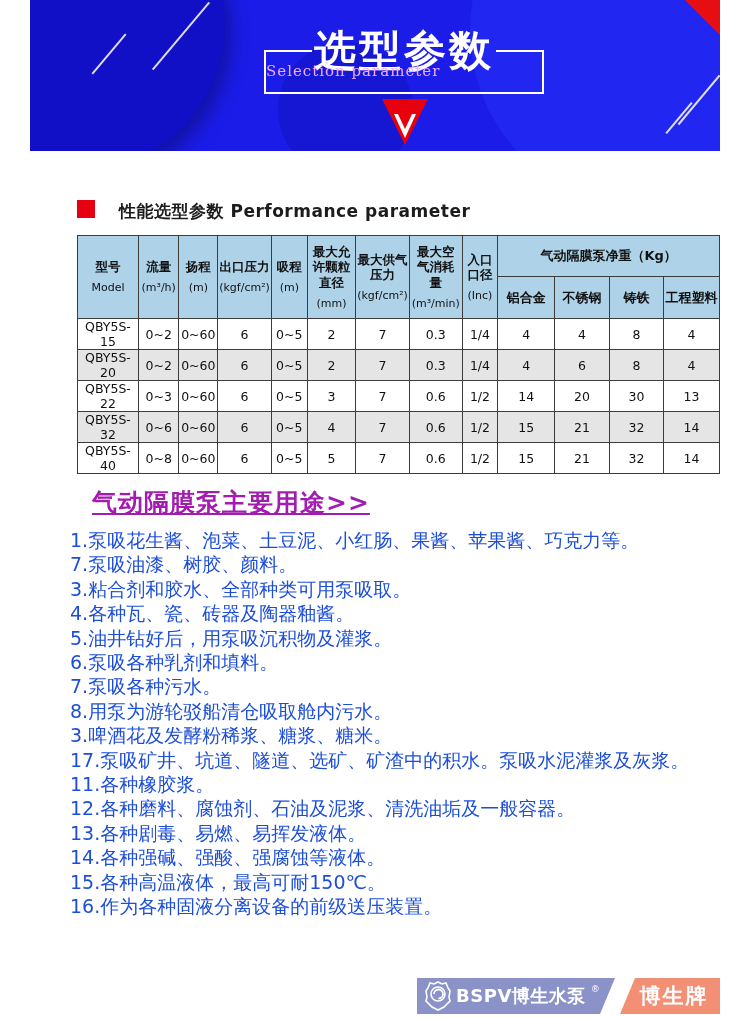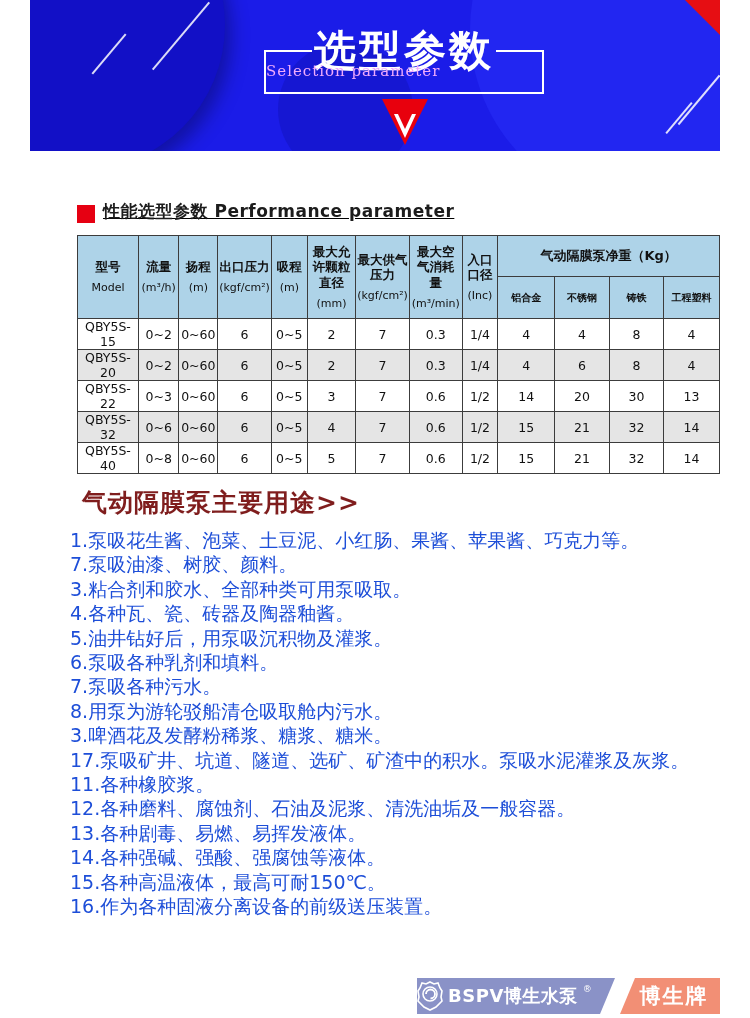--- a/index.html
+++ b/index.html
@@ -29,45 +29,45 @@
     font-family:"DejaVu Serif","Liberation Serif",serif;font-weight:bold;font-size:42px;color:#ffffff;letter-spacing:3px;}
   .banner-sub{position:absolute;left:0;right:0;top:12px;text-align:left;
     font-family:"DejaVu Serif","Liberation Serif",serif;font-size:15px;color:#f0abfc;letter-spacing:1px;}
 
   .v-arrow{position:absolute;left:352px;top:99px;width:46px;height:46px;}
   .v-red{position:absolute;left:0;top:0;width:46px;height:46px;background:#e8000d;clip-path:polygon(0 0,100% 0,50% 100%);}
   .v-notch-w{position:absolute;left:12px;top:15px;width:22px;height:24px;background:#ffffff;clip-path:polygon(0 0,100% 0,50% 100%);}
   .v-notch-r{position:absolute;left:15px;top:13px;width:16px;height:17px;background:#e8000d;clip-path:polygon(0 0,100% 0,50% 100%);}
 
   
-  .sec-head{position:absolute;left:47px;top:200px;display:flex;align-items:flex-end;gap:8px;text-decoration:underline;}
+  .sec-head{position:absolute;left:47px;top:200px;display:flex;align-items:flex-start;gap:24px;}
   .red-sq{width:18px;height:18px;background:#e60012;}
   .sec-title{font-size:17px;font-weight:bold;color:#1c1c1c;letter-spacing:.5px;}
 
   
   .spec-table{position:absolute;left:47px;top:235px;border-collapse:collapse;table-layout:fixed;
     font-size:12.5px;color:#111;}
   .spec-table th,.spec-table td{border:1px solid #3c3c3c;text-align:center;vertical-align:middle;padding:0 1px;}
   .spec-table thead th{background:#aed3e8;font-weight:bold;}
   .spec-table .hcell .h1{font-size:12.5px;line-height:1.25;font-weight:bold;}
   .spec-table .hcell .h2{font-size:11px;line-height:1.15;font-weight:normal;margin-top:7px;}
   .spec-table .gtitle{height:40px;font-size:13px;}
-  .spec-table .sub{height:41px;font-size:10px;}
+  .spec-table .sub{height:41px;font-size:13px;}
   .spec-table td{height:25px;background:#ffffff;}
   .spec-table tr.alt td{background:#e5e5e5;}
 
   
-  .uses-title{position:absolute;left:52px;top:486px;font-size:25px;font-weight:bold;color:#7f1d1d;letter-spacing:1px;}
+  .uses-title{position:absolute;left:62px;top:486px;font-size:25px;font-weight:bold;color:#a21caf;letter-spacing:1px;text-decoration:underline;}
   .uses-list{position:absolute;left:40px;top:528px;width:660px;font-size:19px;line-height:24.4px;color:#1d4ed8;}
   .use-item{padding-left:34px;text-indent:-34px;}
 
   
   .footer{position:absolute;right:0;bottom:4px;height:36px;display:flex;align-items:stretch;}
   .seg-brand{width:198px;background:#8a92c7;clip-path:polygon(0 0,100% 0,calc(100% - 15px) 100%,0 100%);
-    display:flex;align-items:center;box-sizing:border-box;gap:5px;}
+    display:flex;align-items:center;padding-left:8px;box-sizing:border-box;gap:5px;}
   .brand-text{color:#ffffff;font-weight:bold;font-size:18px;letter-spacing:.5px;white-space:nowrap;}
   .brand-reg{color:#ffffff;font-size:9px;vertical-align:super;position:relative;top:-7px;}
   .seg-mark{width:100px;margin-left:5px;background:#f28f75;clip-path:polygon(15px 0,100% 0,100% 100%,0 100%);
     display:flex;align-items:center;justify-content:center;}
   .mark-text{color:#ffffff;font-weight:bold;font-size:21px;letter-spacing:2px;padding-left:8px;}
 </style>
 </head>
 <body>
 
 <div class="page">

